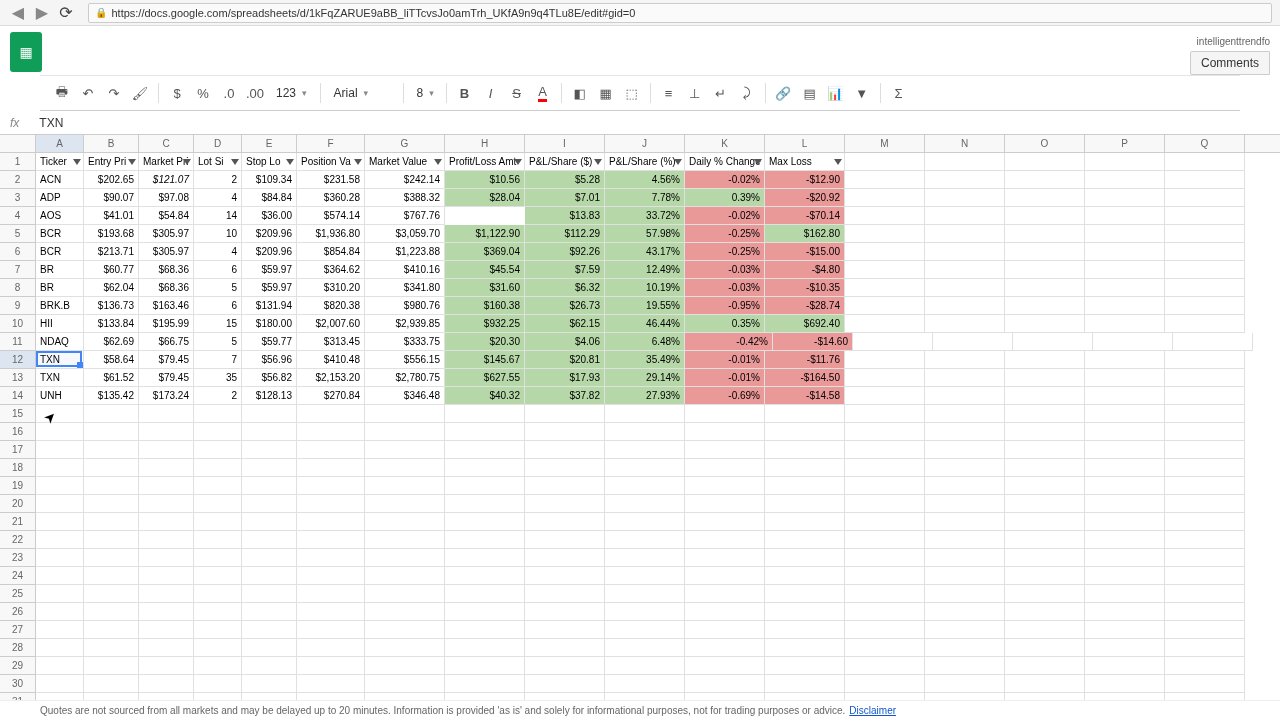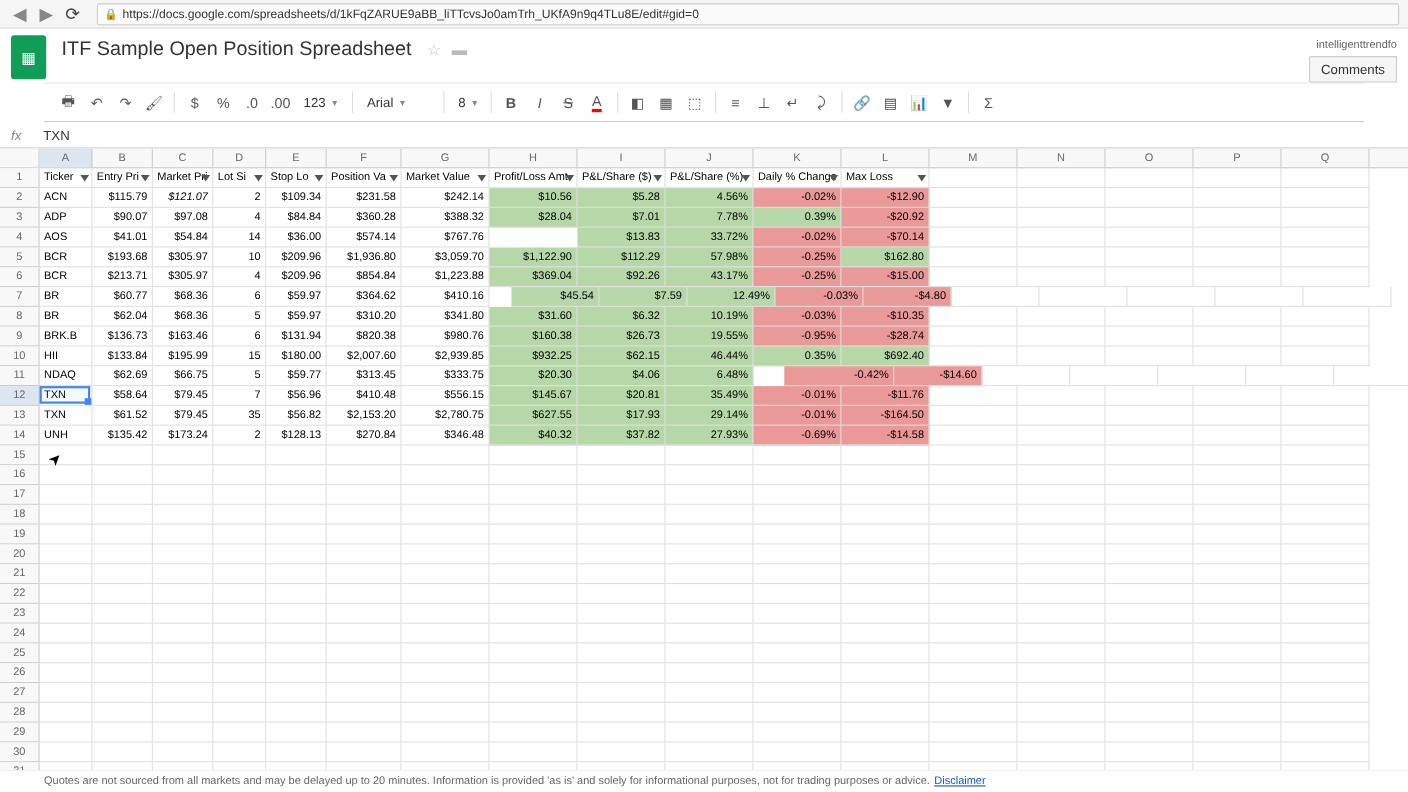--- a/index.html
+++ b/index.html
@@ -78,25 +78,20 @@
   <div class="nav-btn enabled">⟳</div>
   <div class="url-bar">
     <span class="lock-icon">🔒</span>
     <span>https://docs.google.com/spreadsheets/d/1kFqZARUE9aBB_liTTcvsJo0amTrh_UKfA9n9q4TLu8E/edit#gid=0</span>
   </div>
 </div>
 
 <div class="doc-header">
   <div class="sheets-logo">▦</div>
   <div class="doc-titles">
-    <div class="doc-title-row">
-      <div class="doc-title">ITF Sample Open Position Spreadsheet</div>
-      <span class="star-icon">☆</span>
-      <span class="folder-icon">▬</span>
-    </div>
   </div>
   <div class="header-right">
     <span>intelligenttrendfo</span>
     <button class="comments-btn">Comments</button>
   </div>
 </div>
 
 <div class="toolbar">
   <div class="tb-btn">🖶</div>
   <div class="tb-btn">↶</div>
@@ -222,21 +217,21 @@
           <div class="cell cK header-cell" style="width: 80px;">Daily % Change<div class="filter-arrow"></div></div>
           <div class="cell cL header-cell" style="width: 80px;">Max Loss<div class="filter-arrow"></div></div>
           <div class="cell cM" style="width: 80px;"></div>
           <div class="cell cN" style="width: 80px;"></div>
           <div class="cell cO" style="width: 80px;"></div>
           <div class="cell cP" style="width: 80px;"></div>
           <div class="cell cQ" style="width: 80px;"></div>
         </div>
         <div class="row">
           <div class="cell cA" style="width: 48px;">ACN</div>
-          <div class="cell cB right" style="width: 55px;">$115.79</div>
+          <div class="cell cB right" style="width: 55px;">$202.65</div>
           <div class="cell cC right" style="width: 55px; font-style: italic;">$121.07</div>
           <div class="cell cD right" style="width: 48px;">2</div>
           <div class="cell cE right" style="width: 55px;">$109.34</div>
           <div class="cell cF right" style="width: 68px;">$231.58</div>
           <div class="cell cG right" style="width: 80px;">$242.14</div>
           <div class="cell cH right green-bg" style="width: 80px;">$10.56</div>
           <div class="cell cI right green-bg" style="width: 80px;">$5.28</div>
           <div class="cell cJ right green-bg" style="width: 80px;">4.56%</div>
           <div class="cell cK right red-bg" style="width: 80px;">-0.02%</div>
           <div class="cell cL right red-bg" style="width: 80px;">-$12.90</div>
@@ -323,21 +318,21 @@
           <div class="cell cQ" style="width: 80px;"></div>
         </div>
         <div class="row">
           <div class="cell cA" style="width: 48px;">BR</div>
           <div class="cell cB right" style="width: 55px;">$60.77</div>
           <div class="cell cC right" style="width: 55px;">$68.36</div>
           <div class="cell cD right" style="width: 48px;">6</div>
           <div class="cell cE right" style="width: 55px;">$59.97</div>
           <div class="cell cF right" style="width: 68px;">$364.62</div>
           <div class="cell cG right" style="width: 80px;">$410.16</div>
-          <div class="cell cH right green-bg" style="width: 80px; margin-left: 20px;">$45.54</div>
+          <div class="cell cH right green-bg" style="width: 80px;">$45.54</div>
           <div class="cell cI right green-bg" style="width: 80px;">$7.59</div>
           <div class="cell cJ right green-bg" style="width: 80px;">12.49%</div>
           <div class="cell cK right red-bg" style="width: 80px;">-0.03%</div>
           <div class="cell cL right red-bg" style="width: 80px;">-$4.80</div>
           <div class="cell cM" style="width: 80px;"></div>
           <div class="cell cN" style="width: 80px;"></div>
           <div class="cell cO" style="width: 80px;"></div>
           <div class="cell cP" style="width: 80px;"></div>
           <div class="cell cQ" style="width: 80px;"></div>
         </div>
@@ -402,21 +397,21 @@
           <div class="cell cA" style="width: 48px;">NDAQ</div>
           <div class="cell cB right" style="width: 55px;">$62.69</div>
           <div class="cell cC right" style="width: 55px;">$66.75</div>
           <div class="cell cD right" style="width: 48px;">5</div>
           <div class="cell cE right" style="width: 55px;">$59.77</div>
           <div class="cell cF right" style="width: 68px;">$313.45</div>
           <div class="cell cG right" style="width: 80px;">$333.75</div>
           <div class="cell cH right green-bg" style="width: 80px;">$20.30</div>
           <div class="cell cI right green-bg" style="width: 80px;">$4.06</div>
           <div class="cell cJ right green-bg" style="width: 80px;">6.48%</div>
-          <div class="cell cK right red-bg" style="width: 100px; margin-left: 28px;">-0.42%</div>
+          <div class="cell cK right red-bg" style="width: 88px;">-0.42%</div>
           <div class="cell cL right red-bg" style="width: 80px;">-$14.60</div>
           <div class="cell cM" style="width: 80px;"></div>
           <div class="cell cN" style="width: 80px;"></div>
           <div class="cell cO" style="width: 80px;"></div>
           <div class="cell cP" style="width: 80px;"></div>
           <div class="cell cQ" style="width: 80px;"></div>
         </div>
         <div class="row">
           <div class="cell cA" style="width: 48px;">TXN</div>
           <div class="cell cB right" style="width: 55px;">$58.64</div>

